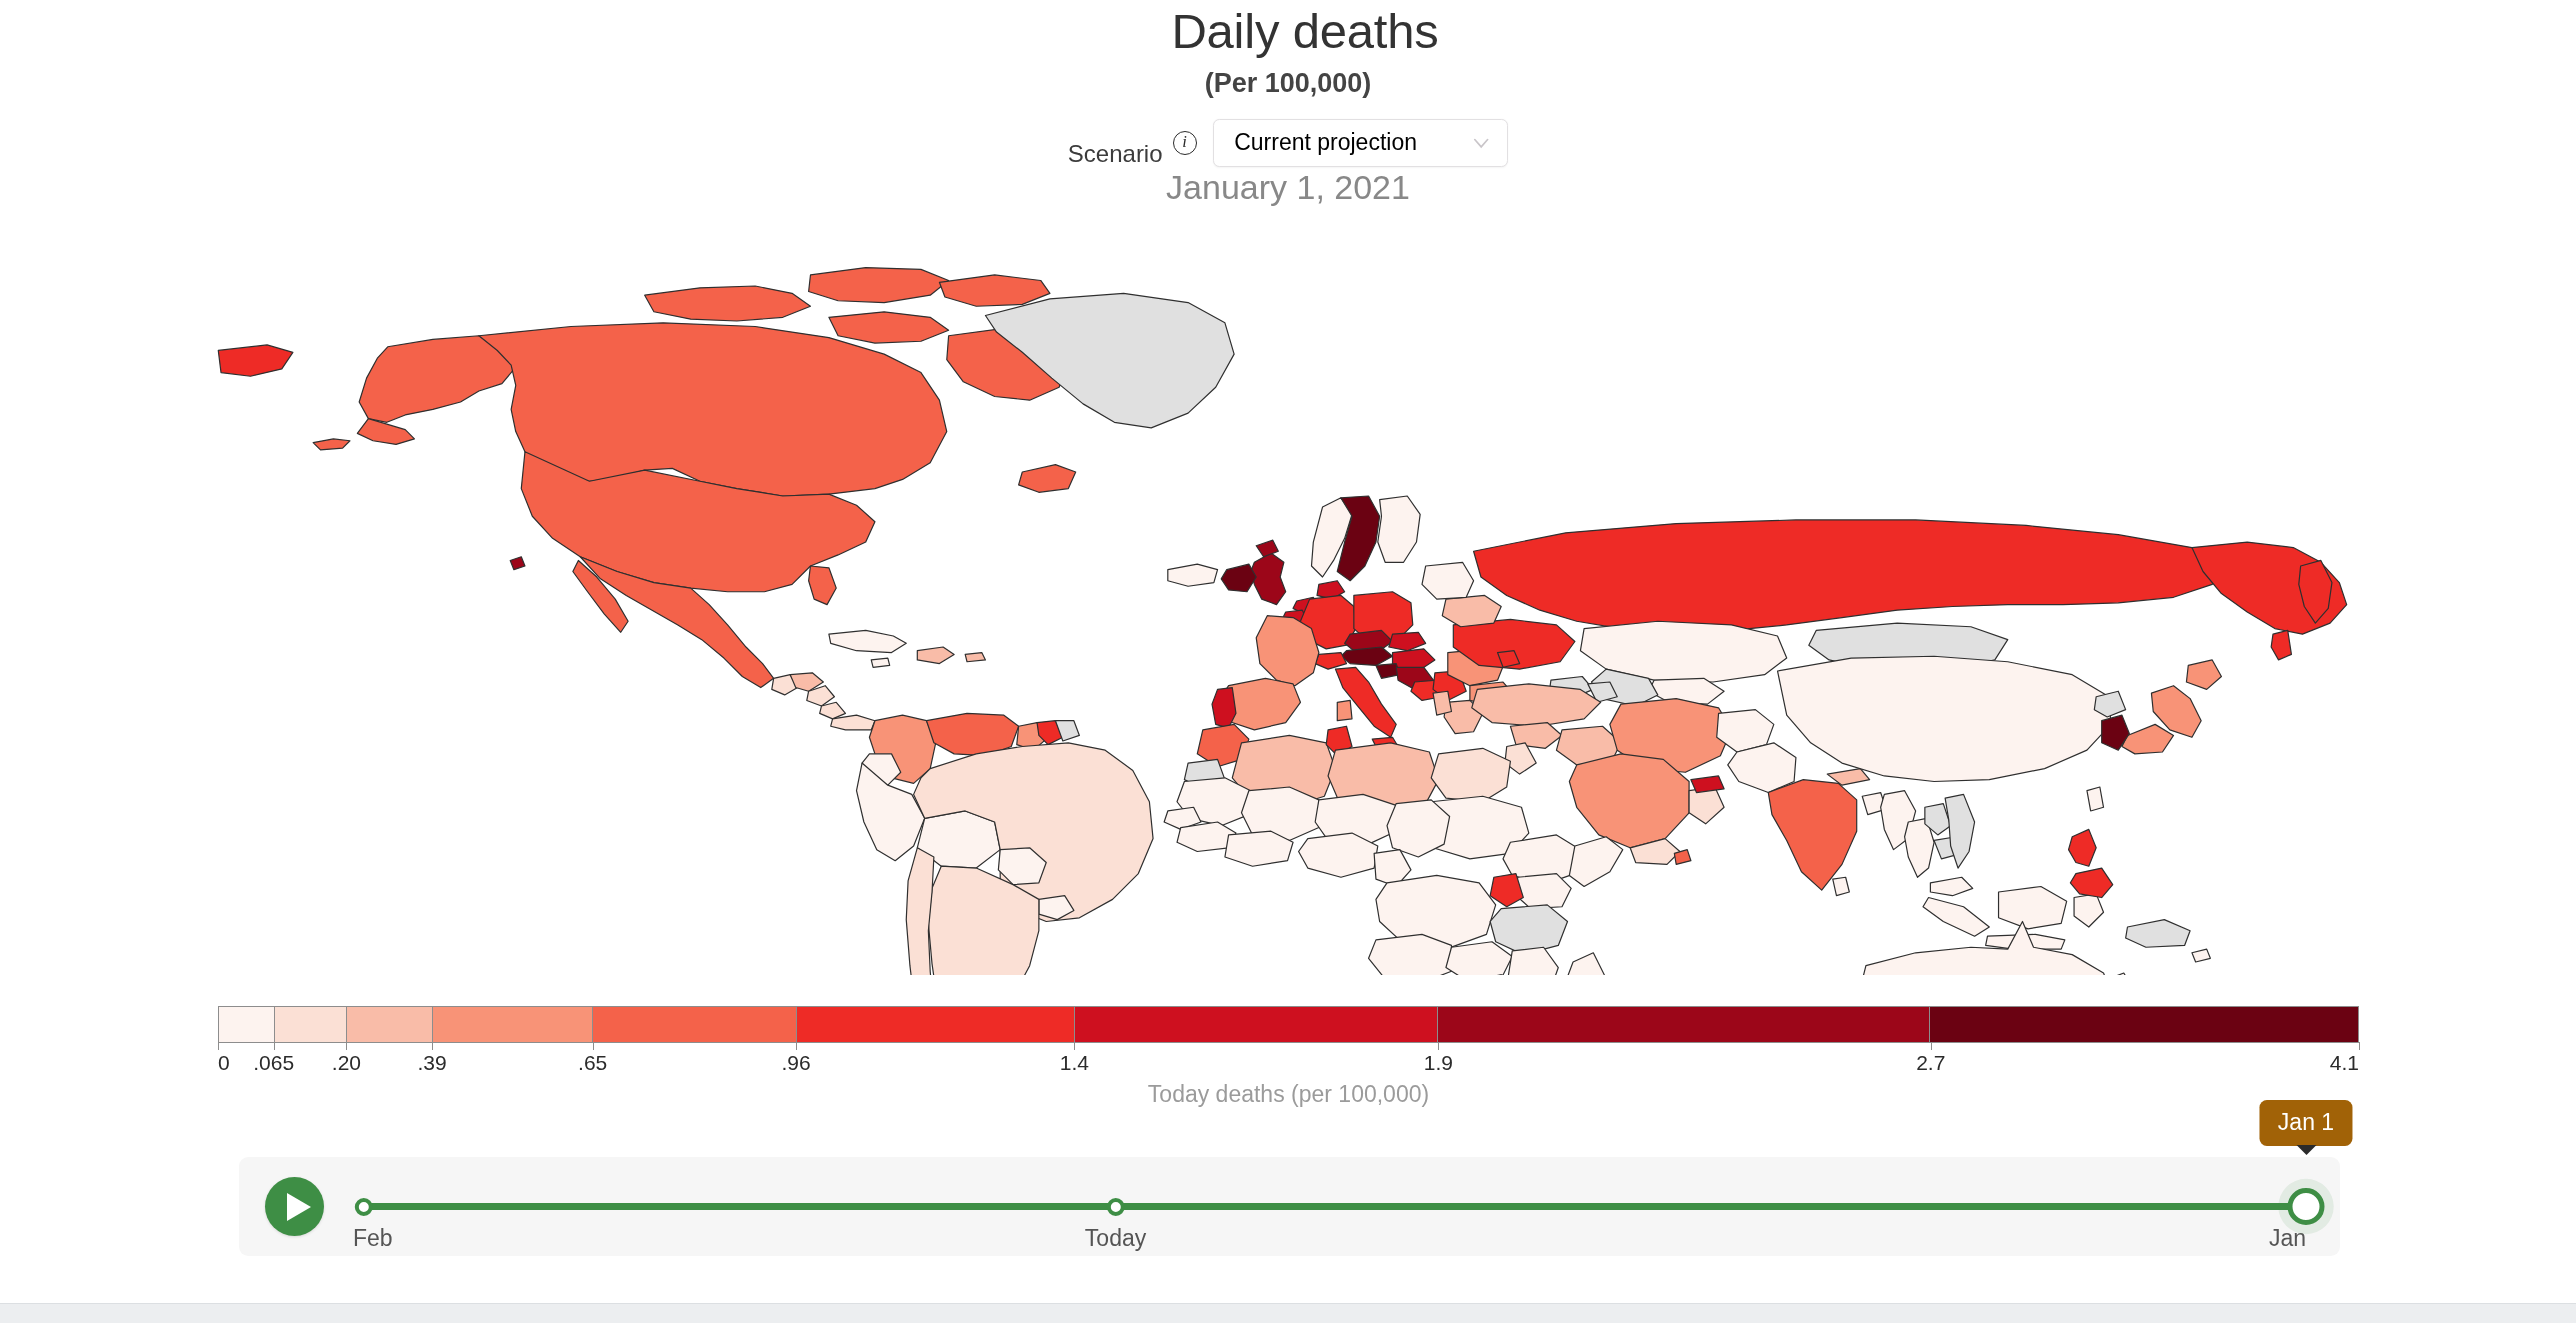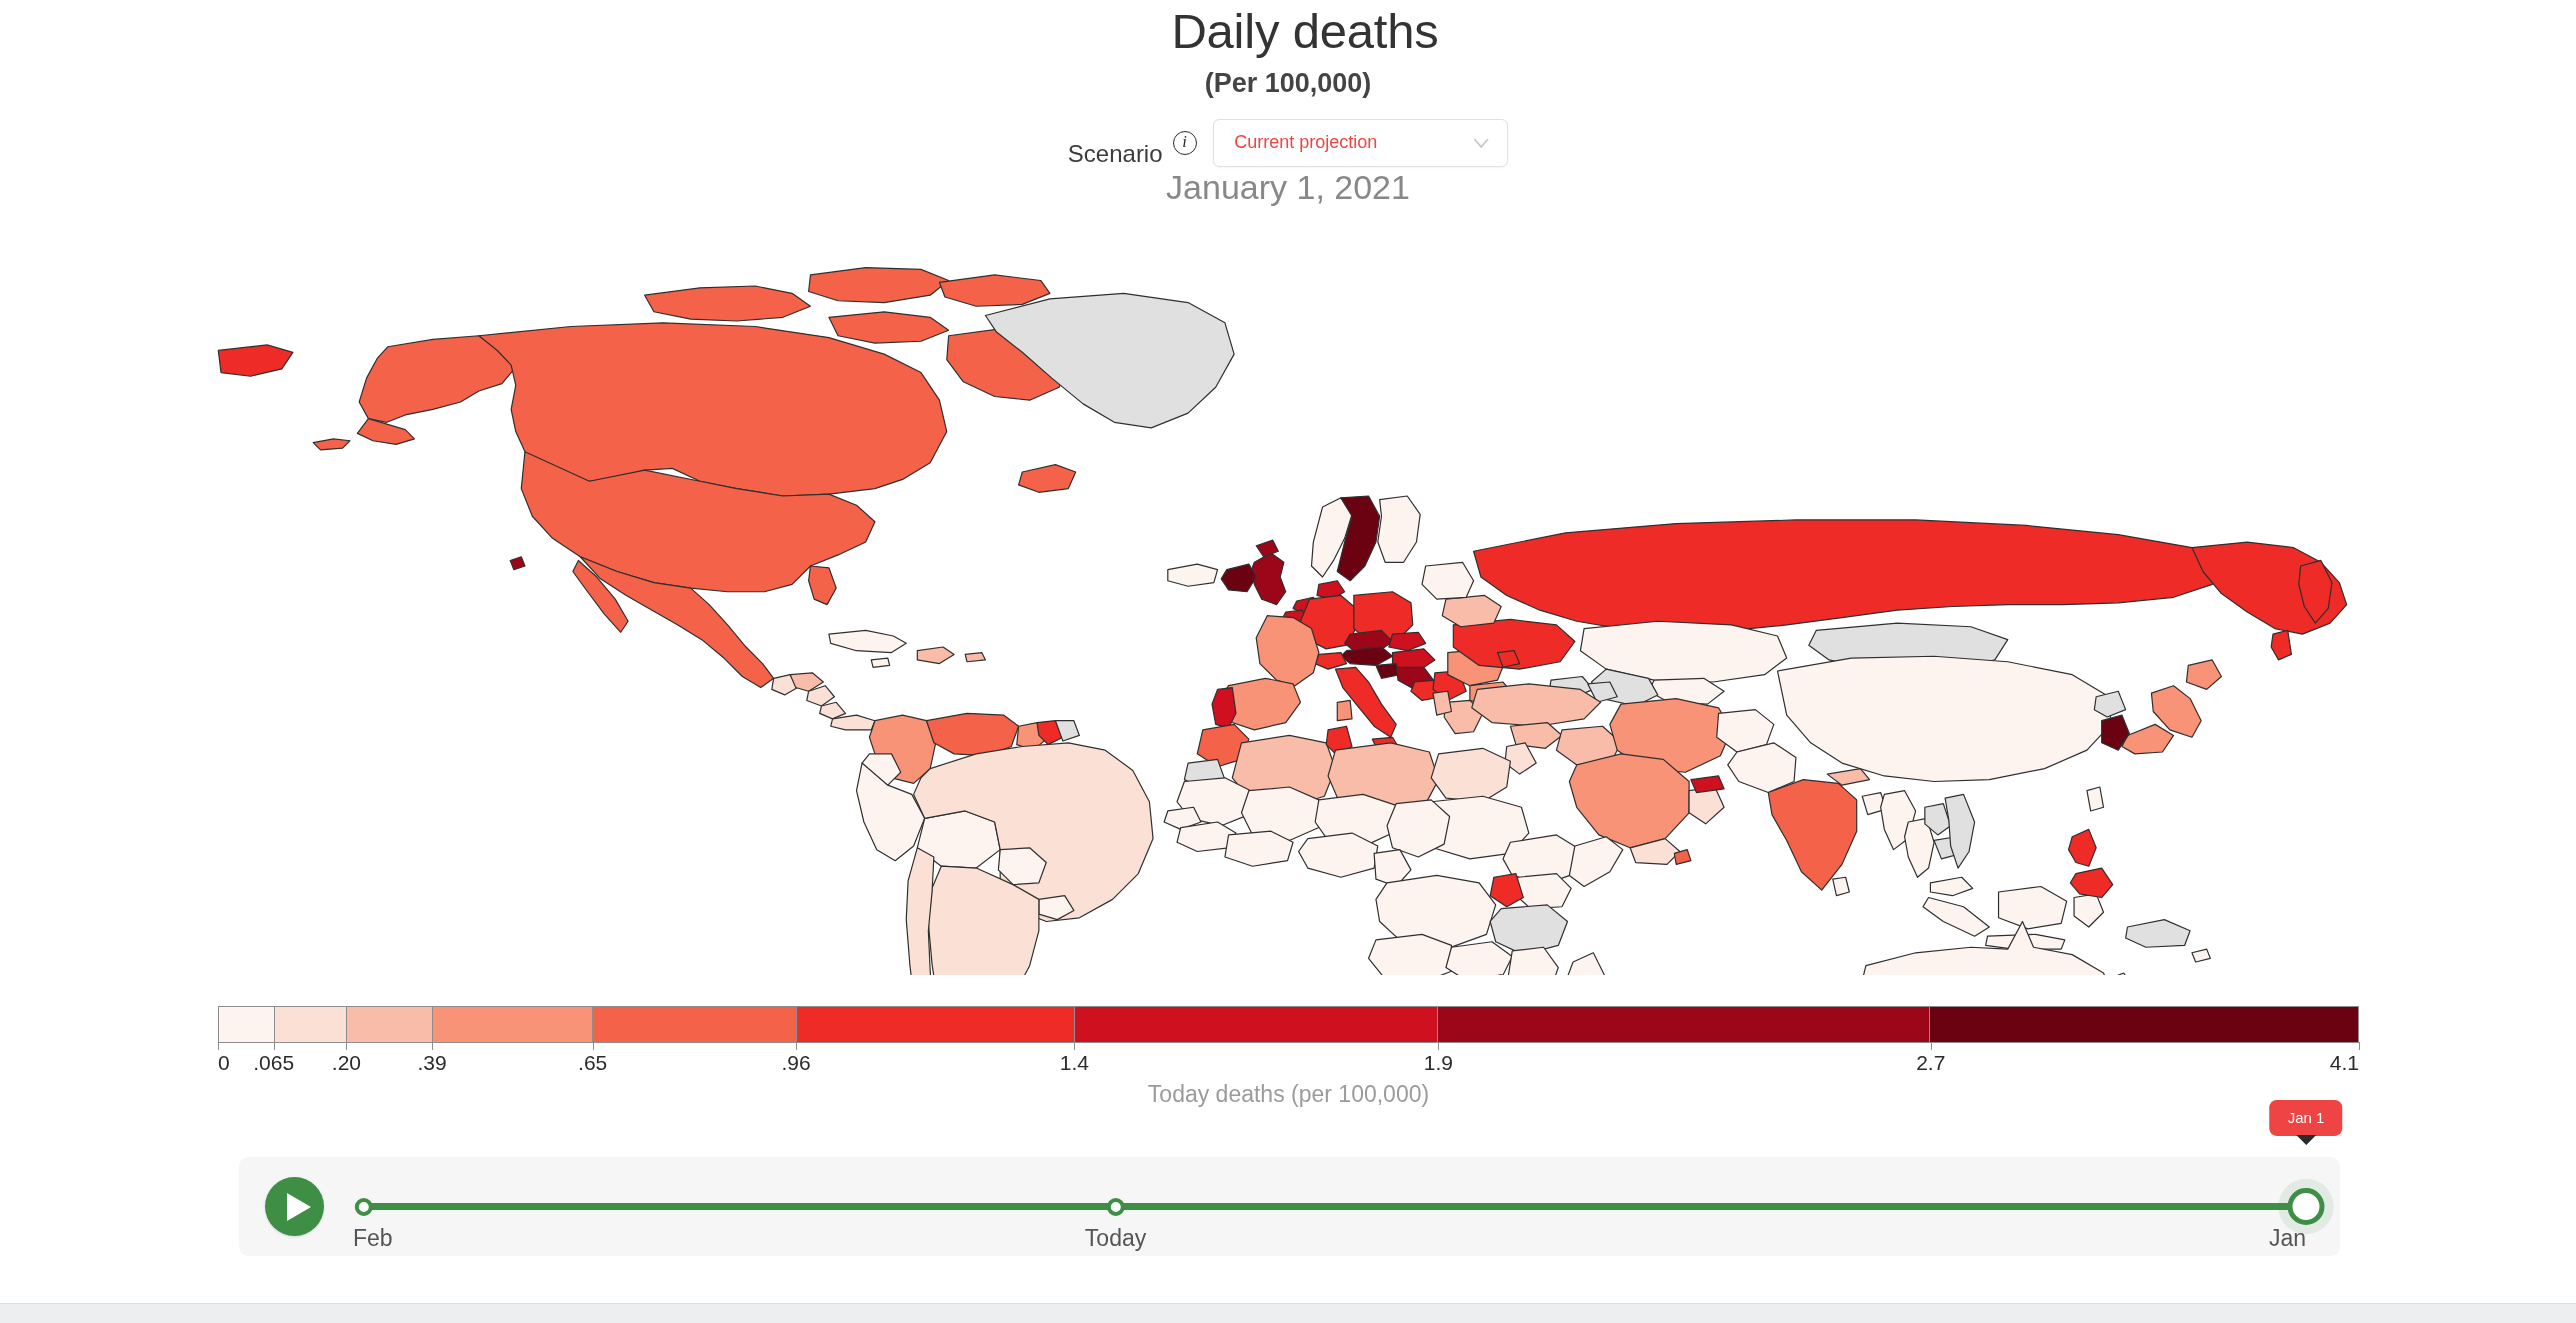--- a/index.html
+++ b/index.html
@@ -85,22 +85,22 @@
     background: #ffffff;
     display: flex;
     align-items: center;
     justify-content: space-between;
     padding: 0 16.6px 0 20px;
     box-sizing: border-box;
     box-shadow: 0 0.9px 1.8px rgba(0,0,0,0.045);
     cursor: pointer;
   }
   .scenario-value {
-    font-size: 18px;
-    color: #ef4444;
+    font-size: 23px;
+    color: #000000;
     font-weight: 400;
   }
   .chevron {
     width: 18.4px;
     height: 18.4px;
     display: block;
   }
 
   .date-label {
     font-size: 34px;
@@ -257,23 +257,23 @@
     border: 5.5px solid #3e8e45;
     box-sizing: border-box;
     transform: translateX(-50%);
     cursor: grab;
     box-shadow: 0 0 0 9.2px rgba(62,142,69,0.11);
   }
   .tooltip {
     position: absolute;
     top: -57px;
     transform: translateX(-50%);
-    background: #ef4444;
+    background: #a16207;
     color: #ffffff;
-    font-size: 15px;
+    font-size: 23px;
     border-radius: 7.4px;
     padding: 9.2px 18.4px 10px;
     white-space: nowrap;
   }
   .tooltip::after {
     content: "";
     position: absolute;
     left: 50%;
     bottom: -9.2px;
     transform: translateX(-50%);

